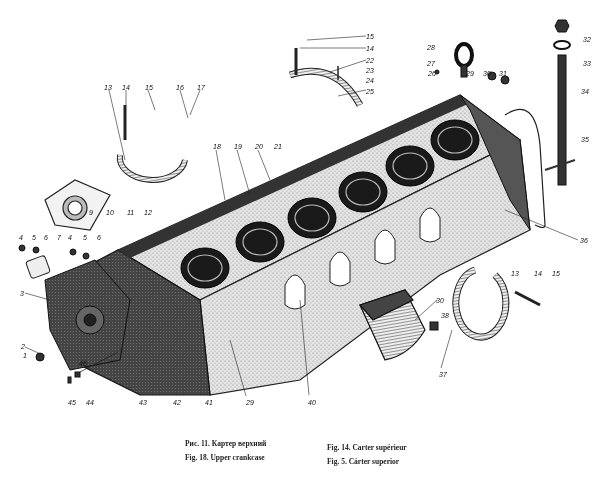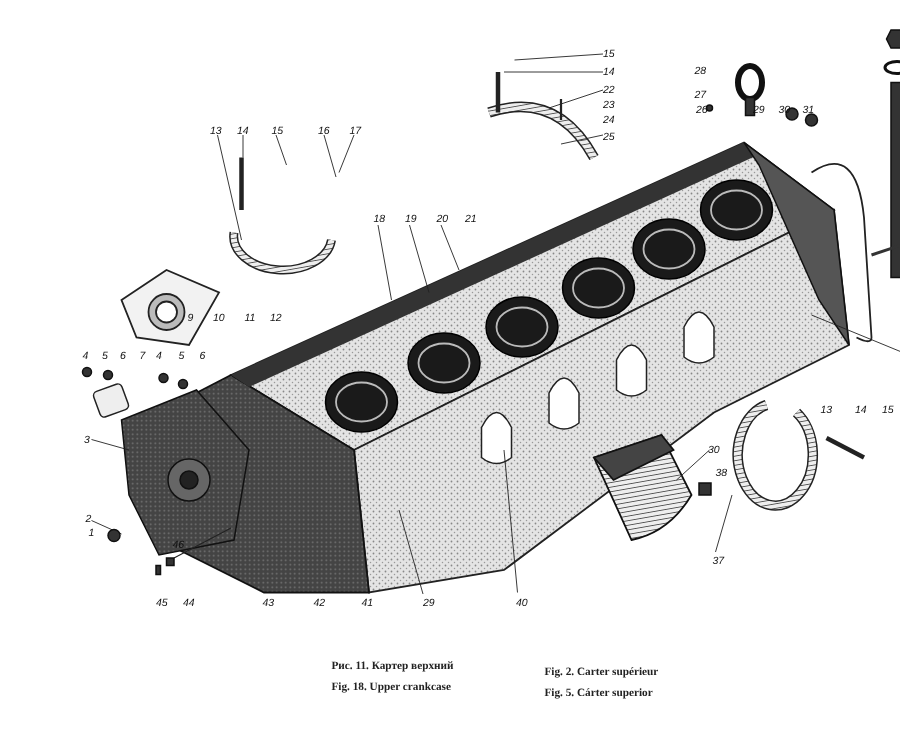--- a/index.html
+++ b/index.html
@@ -1,17 +1,17 @@
 <!DOCTYPE html>
 <html><head>
 <meta charset="utf-8">
 <style>
   html, body { margin:0; padding:0; background:#ffffff; }
   body { width:600px; height:487px; position:relative; overflow:hidden; font-family:"Liberation Serif", serif; }
-  #figure { position:absolute; left:0; top:0; width:520px; height:487px;margin-left:36px; }
+  #figure { position:absolute; left:0; top:0; width:520px; height:487px; }
   .lbl { position:absolute; font-family:"Liberation Sans", sans-serif; font-style:italic; font-size:7px; color:#111; line-height:1; white-space:nowrap; }
   .caption { position:absolute; font-family:"Liberation Serif", serif; font-weight:bold; font-size:7.5px; color:#222; white-space:nowrap; line-height:1; }
 </style>
 </head>
 <body>
 
 <div id="figure">
   <svg width="600" height="487" viewBox="0 0 600 487">
     <defs>
       <pattern id="stipple" width="4" height="4" patternUnits="userSpaceOnUse">
@@ -208,15 +208,15 @@
   <span class="lbl" style="left:68px;top:399px">45</span>
   <span class="lbl" style="left:86px;top:399px">44</span>
   <span class="lbl" style="left:139px;top:399px">43</span>
   <span class="lbl" style="left:173px;top:399px">42</span>
   <span class="lbl" style="left:205px;top:399px">41</span>
   <span class="lbl" style="left:246px;top:399px">29</span>
 
   
   <span class="caption" style="left:185px;top:440px">Рис. 11. Картер верхний</span>
   <span class="caption" style="left:185px;top:454px">Fig. 18. Upper crankcase</span>
-  <span class="caption" style="left:327px;top:444px">Fig. 2. Carter supérieur</span>
+  <span class="caption" style="left:327px;top:444px">Fig. 14. Carter supérieur</span>
   <span class="caption" style="left:327px;top:458px">Fig. 5. Cárter superior</span>
 </div>
 
 </body></html>

